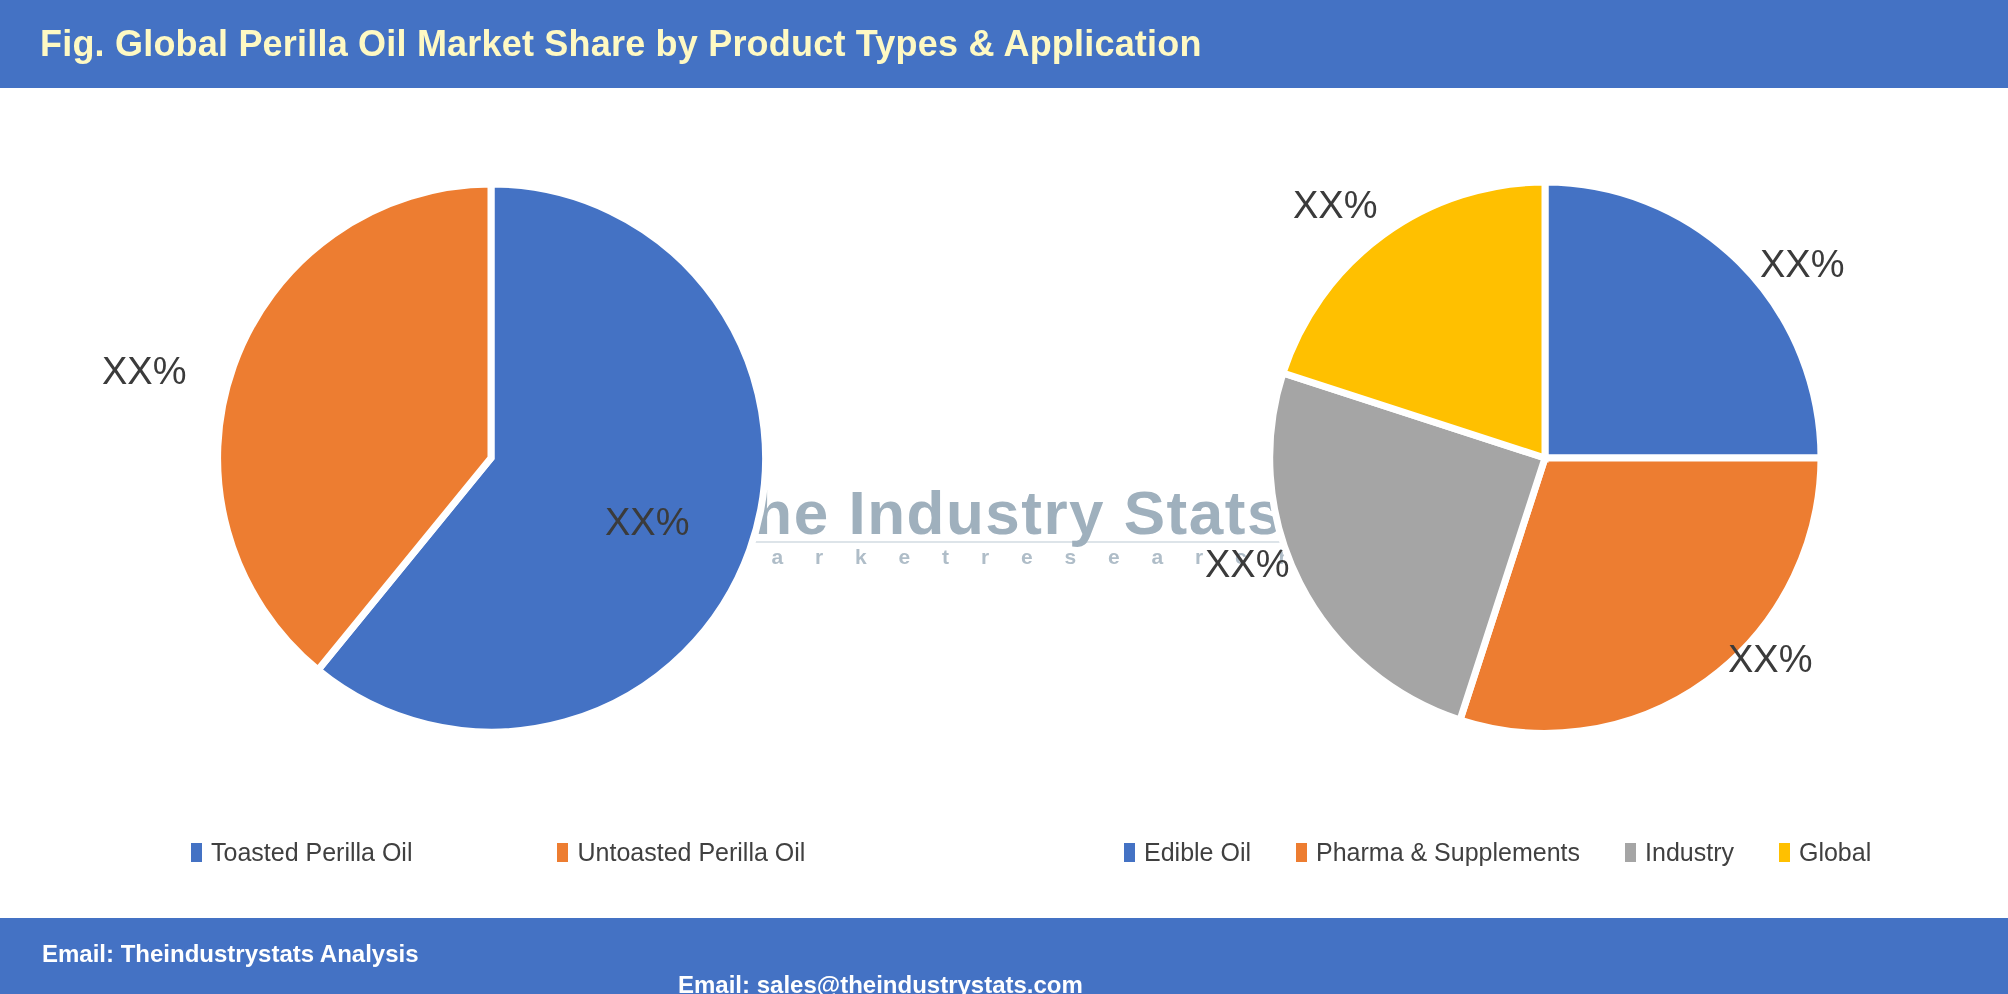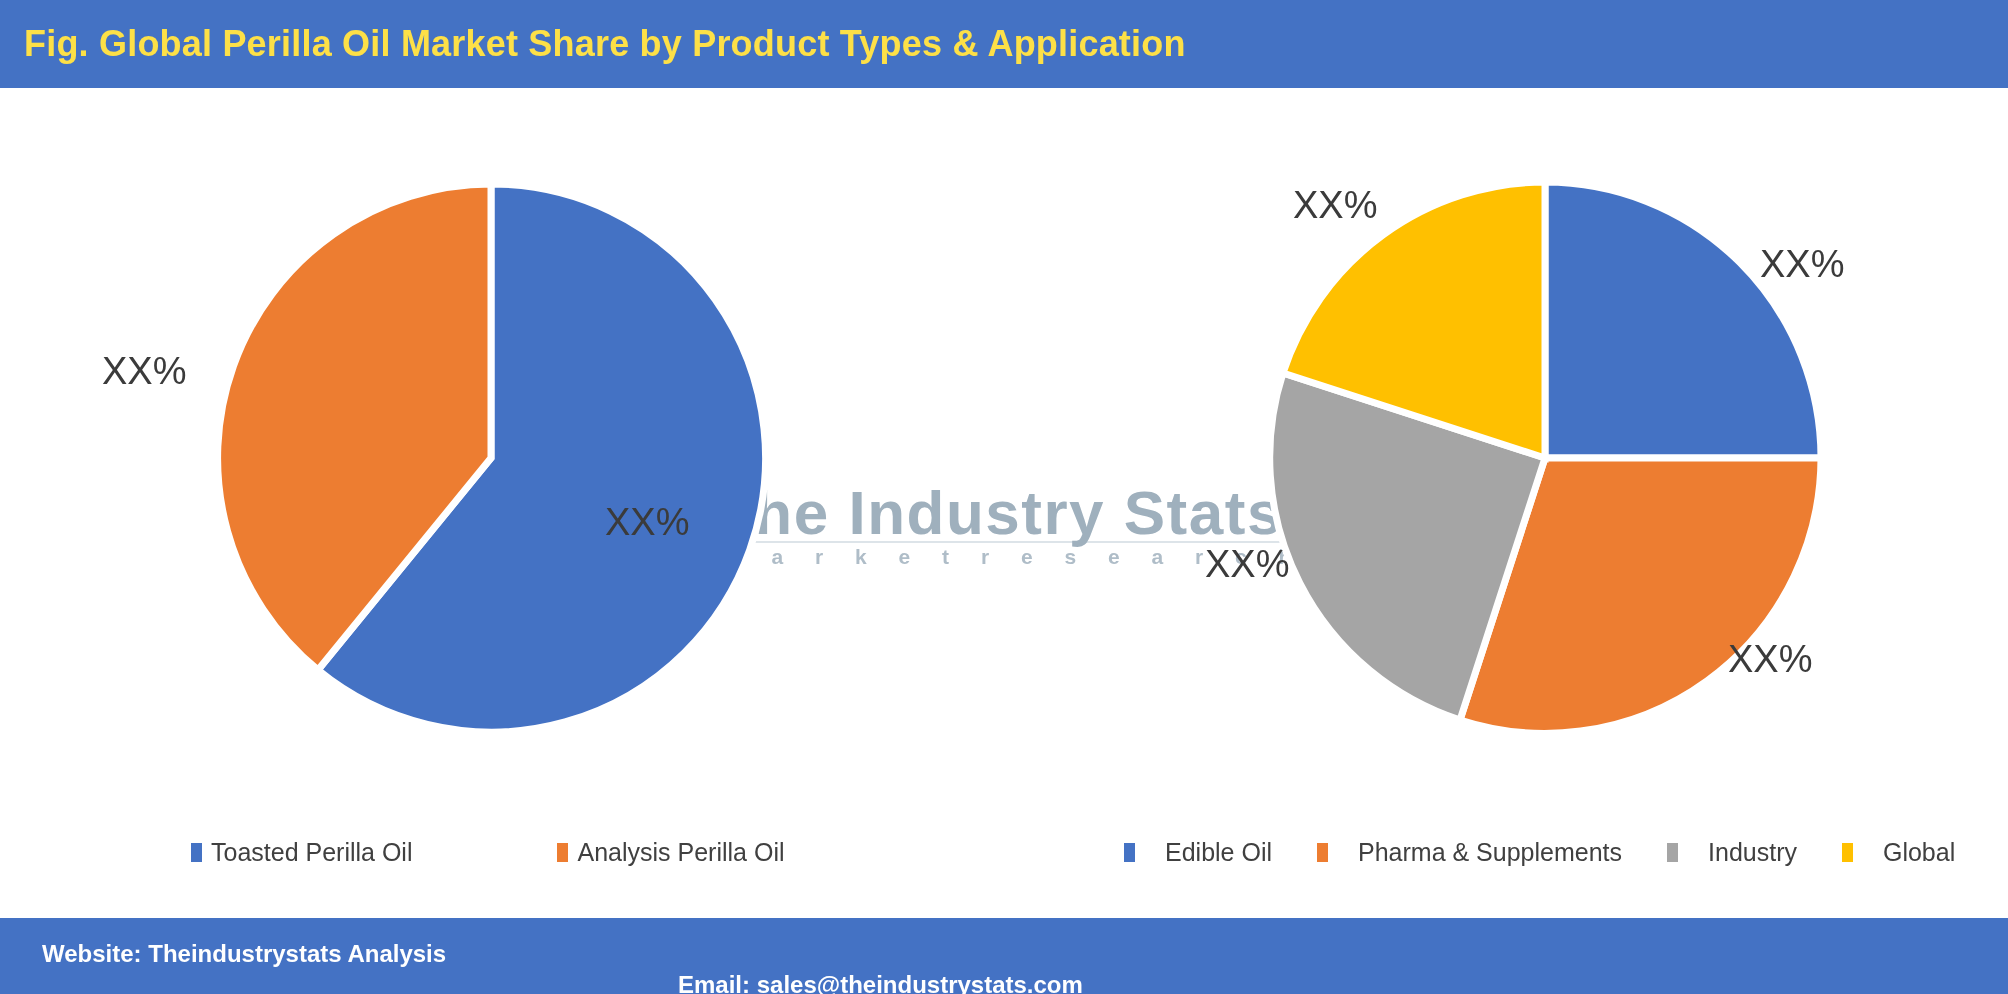--- a/index.html
+++ b/index.html
@@ -25,25 +25,25 @@
     position: absolute;
     left: 0;
     top: 0;
     width: 2008px;
     height: 88px;
     background: #4472C4;
     display: flex;
     align-items: center;
   }
   #header-title {
-    color: #fde047;
+    color: #fef9c3;
     font-size: 36px;
     font-weight: bold;
     letter-spacing: 0.2px;
-    padding-left: 24px;
+    padding-left: 40px;
     white-space: nowrap;
   }
 
   
   #plot-area {
     position: absolute;
     left: 0;
     top: 88px;
     width: 2008px;
     height: 820px;
@@ -122,21 +122,21 @@
     width: 11px;
     height: 19px;
     margin-right: 9px;
     flex: 0 0 auto;
   }
   .legend-text {
     font-size: 25px;
     color: #404040;
   }
   #legend-left .legend-entry { margin-right: 145px; }
-  #legend-right .legend-entry { margin-right: 45px; gap: 21px; }
+  #legend-right .legend-entry { margin-right: 45px; }
 
   
   #footer-bar {
     position: absolute;
     left: 0;
     top: 918px;
     width: 2008px;
     height: 76px;
     background: #4472C4;
     color: #ffffff;
@@ -225,21 +225,21 @@
     <div class="pct-label" style="left:1205px; top:455px;">XX%</div>
     <div class="pct-label" style="left:1293px; top:96px;">XX%</div>
 
     <div class="legend" id="legend-left" style="left:162px; top:750px;">
       <div class="legend-entry">
         <span class="legend-swatch" style="background:#4472C4;"></span>
         <span class="legend-text">Toasted Perilla Oil</span>
       </div>
       <div class="legend-entry">
         <span class="legend-swatch" style="background:#ED7D31;"></span>
-        <span class="legend-text">Analysis Perilla Oil</span>
+        <span class="legend-text">Untoasted Perilla Oil</span>
       </div>
     </div>
 
     <div class="legend" id="legend-right" style="left:1095px; top:750px;">
       <div class="legend-entry">
         <span class="legend-swatch" style="background:#4472C4;"></span>
         <span class="legend-text">Edible Oil</span>
       </div>
       <div class="legend-entry">
         <span class="legend-swatch" style="background:#ED7D31;"></span>
@@ -251,17 +251,17 @@
       </div>
       <div class="legend-entry">
         <span class="legend-swatch" style="background:#FFC000;"></span>
         <span class="legend-text">Global</span>
       </div>
     </div>
 
   </div>
 
   <div id="footer-bar">
-    <div class="footer-item" id="footer-source">Website: Theindustrystats Analysis</div>
+    <div class="footer-item" id="footer-source">Email: Theindustrystats Analysis</div>
     <div class="footer-item" id="footer-email">Email: sales@theindustrystats.com</div>
   </div>
 
 </div>
 
 </body></html>

